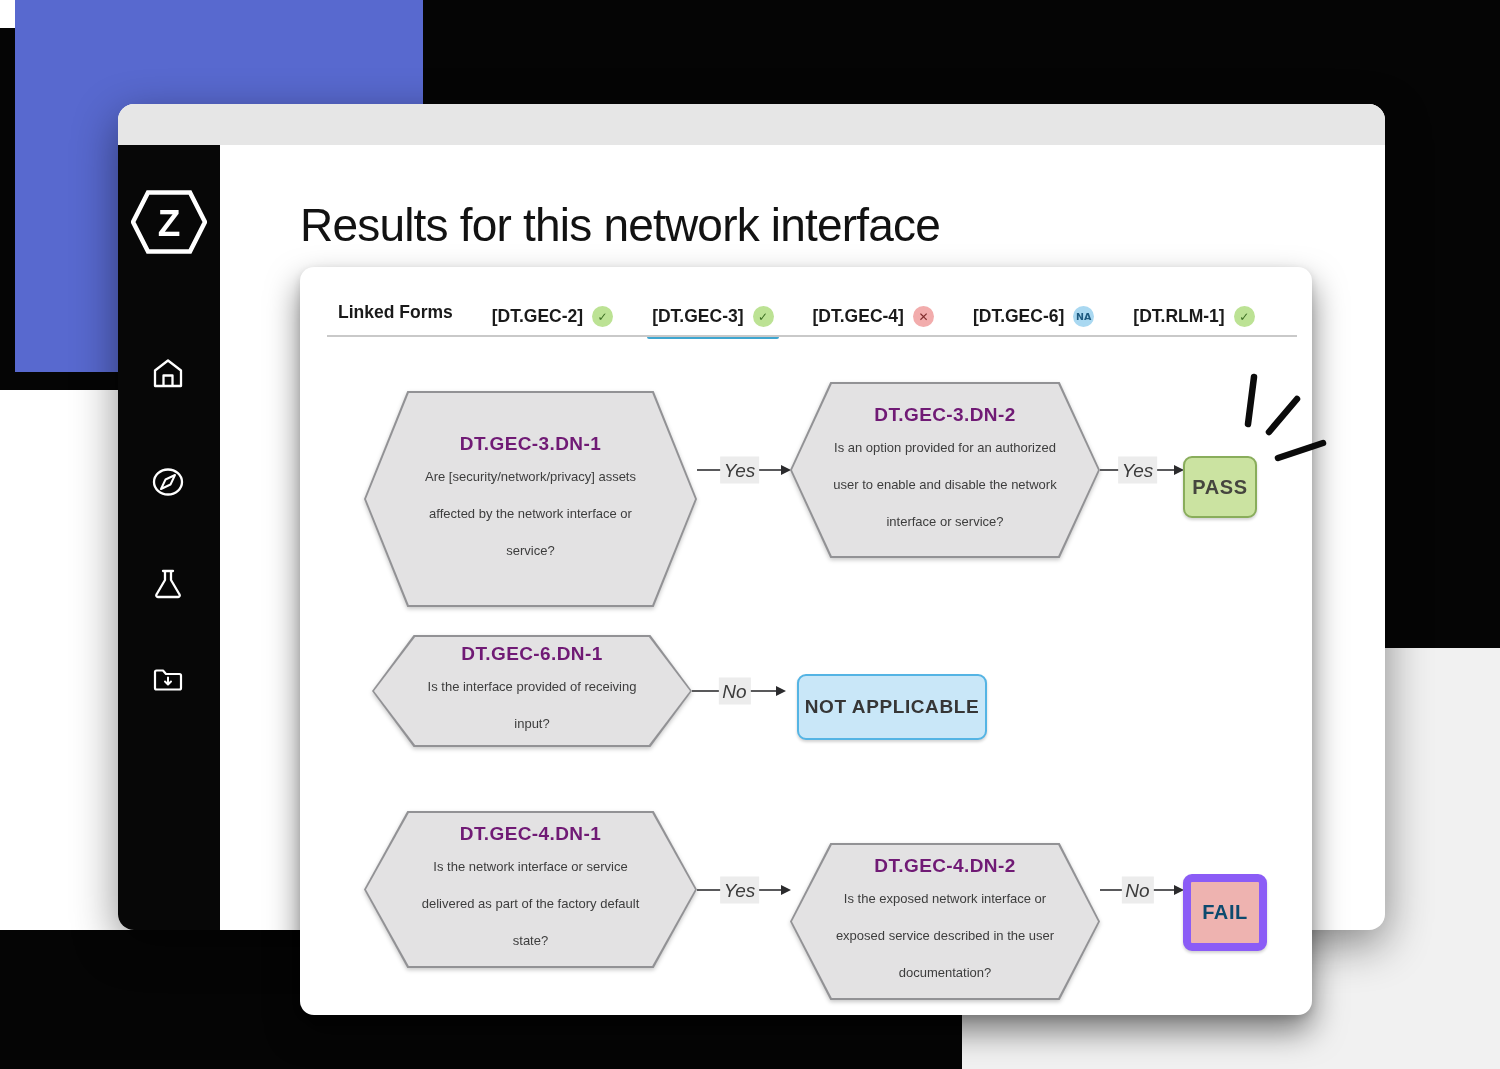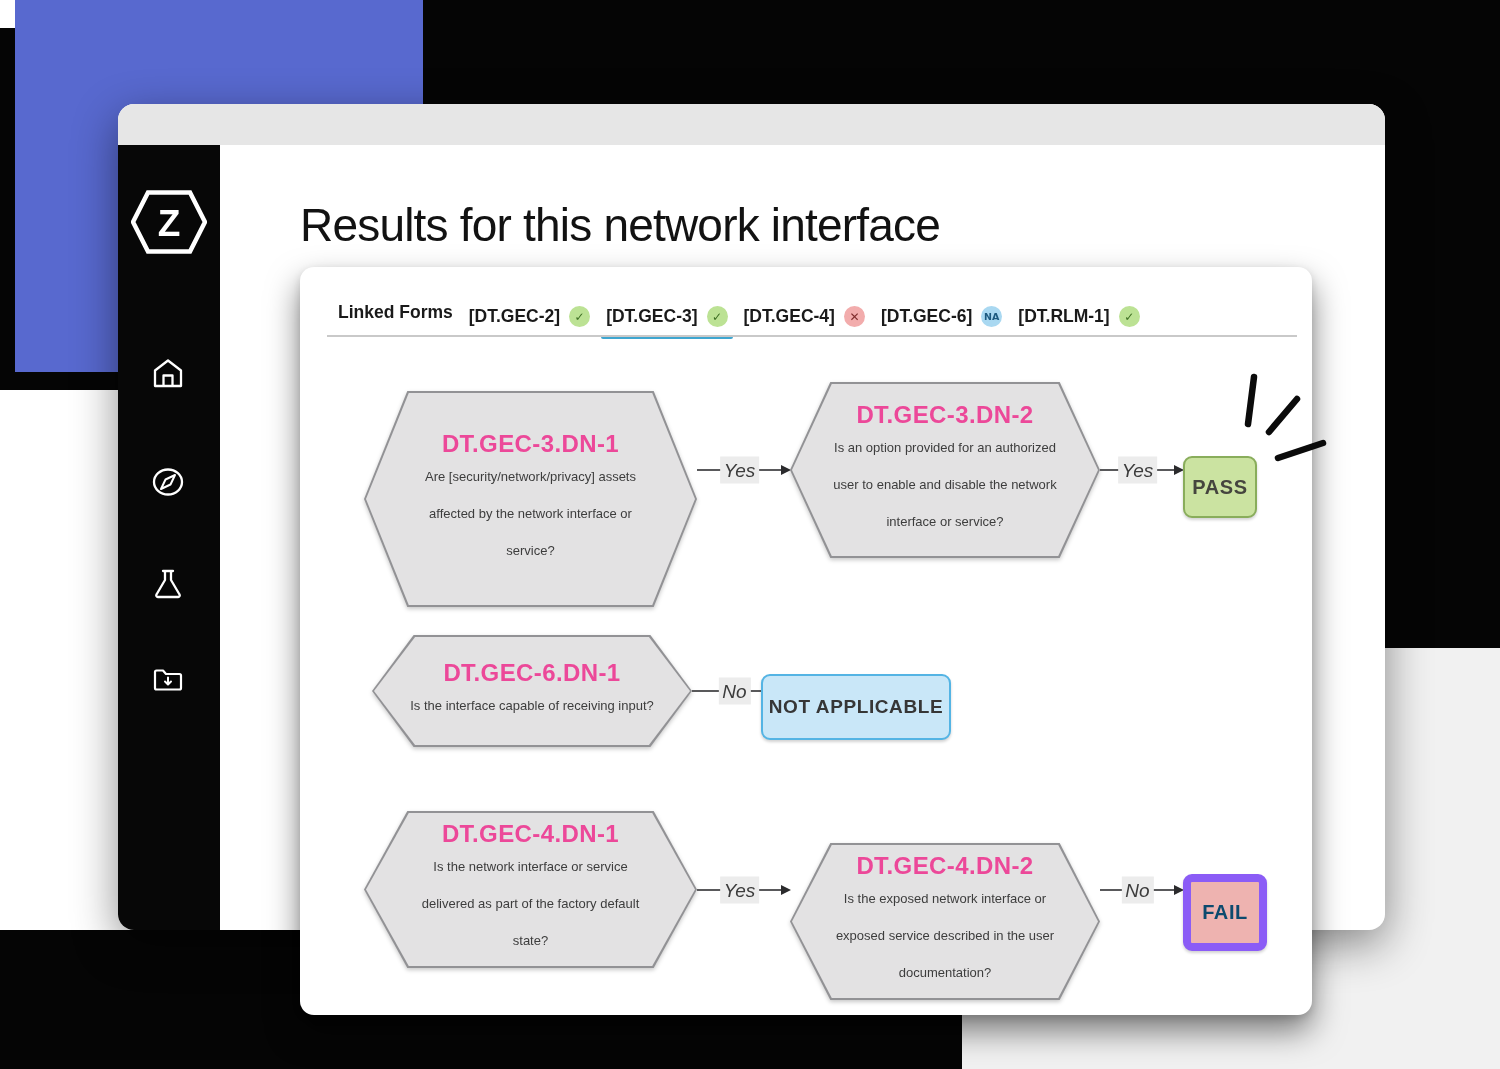--- a/index.html
+++ b/index.html
@@ -21,55 +21,55 @@
   .sidebar{position:absolute;left:0;top:41px;width:102px;height:785px;background:#070707;}
   .logo{position:absolute;left:13px;top:44px;}
   .nav-icon{position:absolute;left:32px;width:36px;height:36px;cursor:pointer;}
   .nav-home{top:211px;} .nav-compass{top:319px;} .nav-flask{top:422px;} .nav-folder{top:517px;}
   .heading{position:absolute;left:182px;top:94px;font-size:46px;font-weight:400;
            letter-spacing:-0.8px;color:#121212;white-space:nowrap;}
 
   
   .card{position:absolute;left:300px;top:267px;width:1012px;height:748px;background:#ffffff;
         border-radius:14px;box-shadow:0 16px 32px rgba(0,0,0,0.5),0 3px 8px rgba(0,0,0,0.12);}
-  .tabs-row{position:absolute;left:38px;top:30px;height:30px;display:flex;align-items:center;gap:16px;}
+  .tabs-row{position:absolute;left:38px;top:30px;height:30px;display:flex;align-items:center;gap:39px;}
   .tab-label,.tab{font-size:17.5px;font-weight:700;color:#1a1a1a;display:flex;align-items:center;
         gap:9px;white-space:nowrap;height:30px;}
   .tab{cursor:pointer;position:relative;align-items:flex-end;}
   .tab.active::after{content:'';position:absolute;left:-5px;right:-5px;bottom:-12px;height:4px;
         background:#3fa6d0;border-radius:2px;}
   .badge{width:21px;height:21px;border-radius:50%;display:flex;align-items:center;justify-content:center;
          font-family:"DejaVu Sans",sans-serif;font-size:12px;font-weight:700;}
   .badge-pass{background:#bce294;color:#3c6e22;}
   .badge-fail{background:#f2acac;color:#7e2b2b;}
   .badge-na{background:#a9d8f1;color:#1d5a80;font-size:9.5px;letter-spacing:0.2px;}
   .tabs-divider{position:absolute;left:27px;top:68px;width:970px;height:2px;background:#c9c9c9;}
 
   
   .hex{position:absolute;filter:drop-shadow(0 2px 2px rgba(0,0,0,0.22));}
   .hex-border{position:absolute;inset:0;background:#929295;
       clip-path:polygon(0 50%,13% 0,87% 0,100% 50%,87% 100%,13% 100%);}
   .hex-fill{position:absolute;inset:2px;background:#e3e2e3;
       clip-path:polygon(0 50%,13% 0,87% 0,100% 50%,87% 100%,13% 100%);}
   .hex-text{position:absolute;inset:0;display:flex;flex-direction:column;justify-content:center;
       align-items:center;text-align:center;padding:6px 42px;box-sizing:border-box;}
-  .hex-title{font-weight:700;font-size:24px;color:#ec4899;letter-spacing:0.4px;margin-bottom:1px;line-height:27px;}
+  .hex-title{font-weight:700;font-size:19px;color:#701a75;letter-spacing:0.4px;margin-bottom:1px;line-height:27px;}
   .hex-q{font-size:13px;color:#3d3d3d;line-height:37px;}
 
   .conn{position:absolute;height:2px;background:#59595b;font-style:italic;}
   .conn::after{content:'';position:absolute;right:-9px;top:-4.5px;width:0;height:0;
       border-left:10px solid #2b2b2d;border-top:5.5px solid transparent;border-bottom:5.5px solid transparent;}
   .conn-label{position:absolute;left:50%;top:50%;transform:translate(-50%,-50%);background:#ececec;
       padding:0 4px;font-size:19px;color:#3c3c3c;line-height:27px;}
 
   .result{position:absolute;border-radius:9px;display:flex;align-items:center;justify-content:center;
       letter-spacing:0.6px;font-weight:600;box-shadow:0 2px 3px rgba(0,0,0,0.18);margin-top:14px;}
   .result-pass{left:883px;top:175px;width:70px;height:58px;background:#cbe3a1;
       border:2px solid #89ad5b;color:#45453e;font-size:20px;}
-  .result-na{left:461px;top:393px;width:186px;height:62px;background:#c9e7f8;
+  .result-na{left:497px;top:393px;width:186px;height:62px;background:#c9e7f8;
       border:2px solid #54b4e4;color:#363636;font-size:19px;}
   .result-fail{left:883px;top:593px;width:68px;height:61px;background:#eeb3b0;
       border:8px solid #8b5cf6;color:#0c4a6e;font-size:20px;}
 
   .burst{position:absolute;left:1233px;top:368px;}
 </style>
 </head>
 <body>
 
 <div class="canvas">
@@ -173,21 +173,21 @@
     <div class="conn" style="left:800px;top:202px;width:75px;">
       <span class="conn-label">Yes</span>
     </div>
     <div class="result result-pass">PASS</div>
 
     <div class="hex" style="left:72px;top:368px;width:320px;height:112px;">
       <div class="hex-border"></div>
         <div class="hex-fill"></div>
       <div class="hex-text" style="padding:2px 38px;">
         <div class="hex-title">DT.GEC-6.DN-1</div>
-        <div class="hex-q">Is the interface capable of receiving input?</div>
+        <div class="hex-q">Is the interface provided of receiving input?</div>
       </div>
     </div>
     <div class="conn" style="left:392px;top:423px;width:85px;">
       <span class="conn-label">No</span>
     </div>
     <div class="result result-na">NOT APPLICABLE</div>
 
     <div class="hex" style="left:64px;top:544px;width:333px;height:157px;">
       <div class="hex-border"></div>
         <div class="hex-fill"></div>

